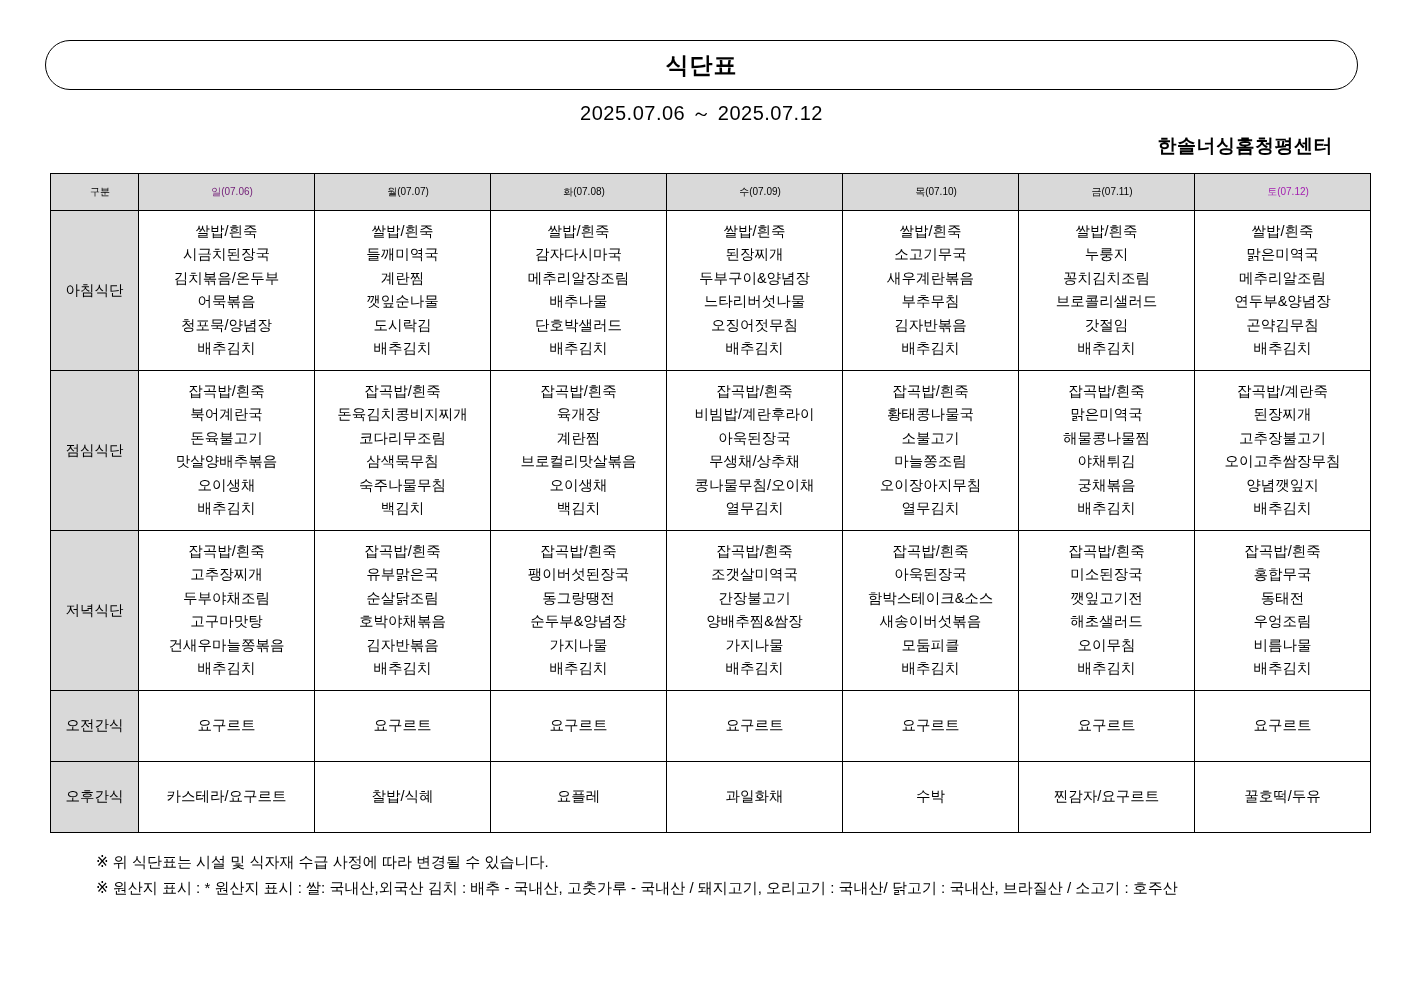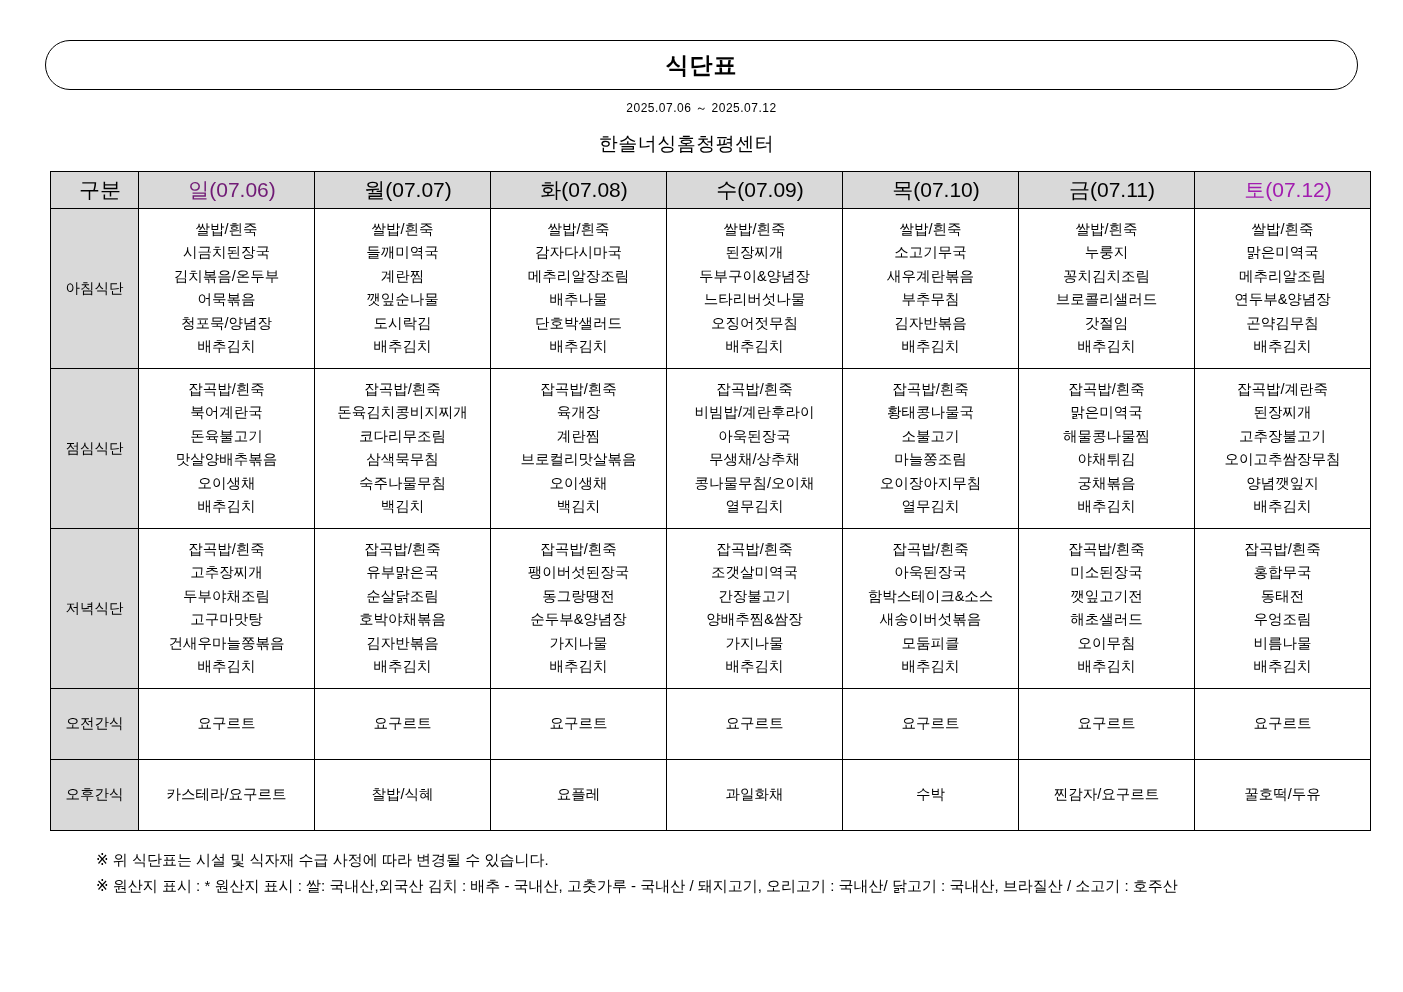--- a/index.html
+++ b/index.html
@@ -31,29 +31,29 @@
     margin: 10px 5px 0 5px;
     text-align: center;
   }
   .title-pill .title-text {
     font-size: 23px;
     font-weight: bold;
     letter-spacing: 1px;
   }
   .date-range {
     text-align: center;
-    font-size: 12px;
+    font-size: 20px;
     margin-top: 10px;
     letter-spacing: 0.5px;
   }
   .center-name {
-    text-align: center;
+    text-align: right;
     font-size: 19px;
-    font-weight: normal;
-    margin-top: 14px;
+    font-weight: bold;
+    margin-top: 6px;
     padding-right: 30px;
     letter-spacing: 0.5px;
   }
   
   table.menu {
     border-collapse: collapse;
     width: 1320px;
     margin-top: 14px;
     margin-left: 10px;
     table-layout: fixed;
@@ -61,21 +61,21 @@
   table.menu th, table.menu td {
     border: 1px solid #000;
     text-align: center;
     vertical-align: middle;
     font-size: 14.5px;
   }
   table.menu th {
     background: #d9d9d9;
     font-weight: normal;
     height: 34px;
-    font-size: 21px;
+    font-size: 10px;
     padding-left: 12px;
   }
   col.label-col { width: 88px; }
   col.day-col { width: 176px; }
   td.rowlabel {
     background: #d9d9d9;
     font-size: 15px;
   }
   td.menu-cell {
     padding: 9px 8px;

